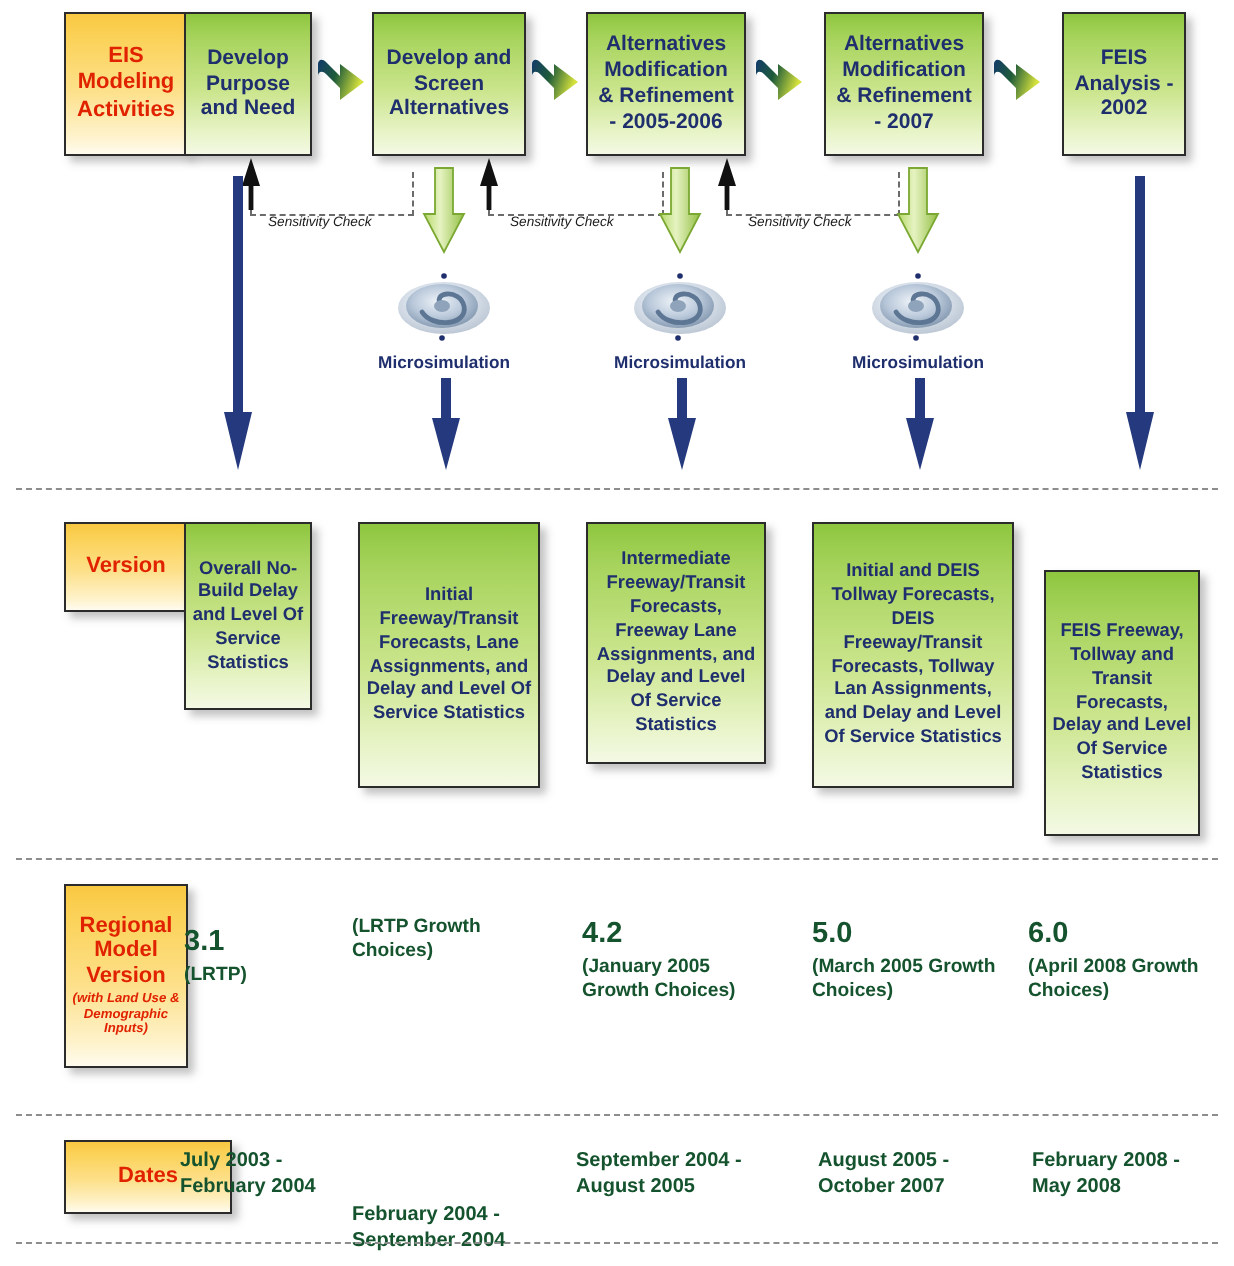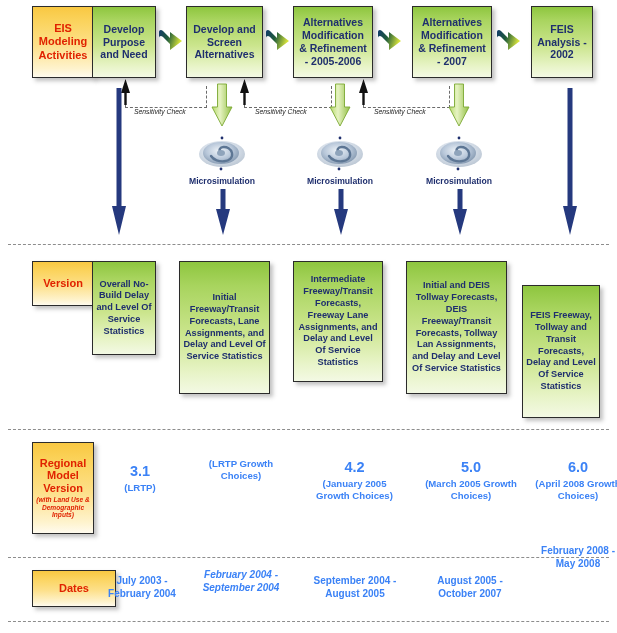--- a/index.html
+++ b/index.html
@@ -97,25 +97,23 @@
     margin-top: 2px;
   }
 
   
   .outbox { font-size: 9.2px; }
   .outbox .box-inner { line-height: 1.28; }
 
   
   .coltext {
     position: absolute;
-    text-align: center;
-    color: #3b82f6;
+    color: #14532d;
     font-weight: bold;
     line-height: 1.3;
-    margin-left: 16px;
   }
   .big-ver { font-size: 14.5px; display:block; margin-bottom:1px; }
   .ver-sub { font-size: 9.6px; display:block; }
   .date-txt { font-size: 10px; }
 </style>
 </head>
 <body>
 
 <div class="canvas">
 
@@ -397,20 +395,20 @@
     <span class="ver-sub">(April 2008 Growth Choices)</span>
   </div>
 
   <div class="sep" style="top:557px;"></div>
 
   <div class="box box-yellow rowlabel" style="left:32px; top:570px; width:84px; height:37px;">
     <span class="box-inner">Dates</span>
   </div>
 
   <div class="coltext date-txt" style="left:90px; top:574px; width:72px;">July 2003 - February 2004</div>
-  <div class="coltext date-txt" style="left:176px; top:568px; width:98px;font-style:italic;">February 2004 - September 2004</div>
+  <div class="coltext date-txt" style="left:176px; top:601px; width:98px;">February 2004 - September 2004</div>
   <div class="coltext date-txt" style="left:288px; top:574px; width:102px;">September 2004 - August 2005</div>
   <div class="coltext date-txt" style="left:409px; top:574px; width:90px;">August 2005 - October 2007</div>
-  <div class="coltext date-txt" style="left:516px; top:544px; width:92px;">February 2008 - May 2008</div>
+  <div class="coltext date-txt" style="left:516px; top:574px; width:92px;">February 2008 - May 2008</div>
 
   <div class="sep" style="top:621px;"></div>
 
 </div>
 
 </body></html>

